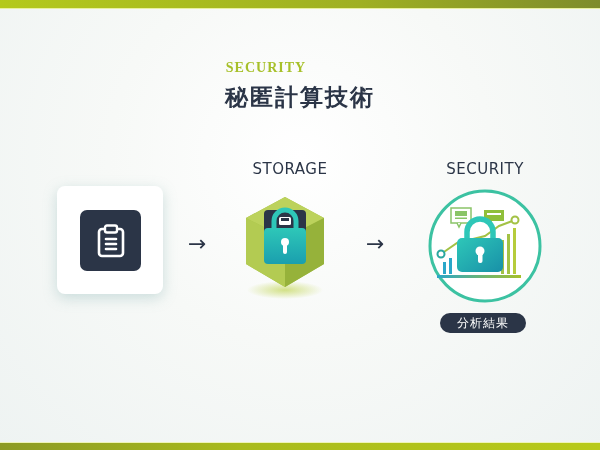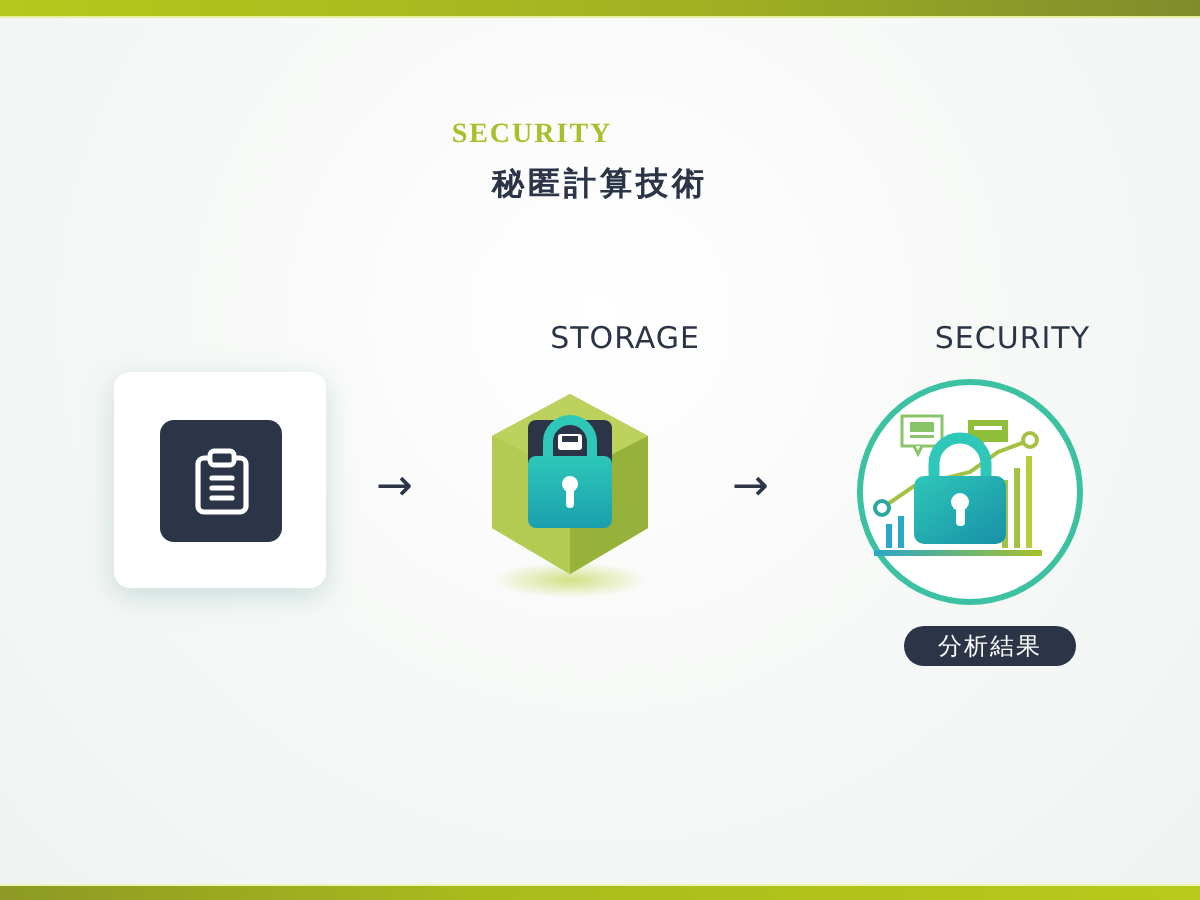--- a/index.html
+++ b/index.html
@@ -19,46 +19,46 @@
       background: linear-gradient(90deg, #8c9a24 0%, #a9bb1c 40%, #b8ca1a 100%);
       border-top:1px solid #eef4b8;
     }
     .eyebrow {
       position:absolute; left:0; width:532px; top:60px; text-align:center;
       font-family:Liberation Serif, serif; font-weight:bold; font-size:14px;
       letter-spacing:1px; color:#a7c02a;
     }
     .title {
       position:absolute; left:0; width:600px; top:82px; text-align:center;
-      font-family:"DejaVu Sans", sans-serif; font-weight:bold; font-size:16px;
+      font-family:"DejaVu Sans", sans-serif; font-weight:bold; font-size:23px;
       letter-spacing:2px; color:#2b3547;
     }
     .label {
       position:absolute; font-family:"DejaVu Sans", sans-serif; font-size:15px;
-      letter-spacing:0.5px; color:#2b3547; text-align:right;
+      letter-spacing:0.5px; color:#2b3547; text-align:center;
     }
     .card {
       position:absolute; left:57px; top:186px; width:106px; height:108px;
       background:#ffffff; border-radius:8px;
       box-shadow: 0 4px 14px rgba(120,170,170,0.35);
     }
     .card-inner {
       position:absolute; left:23px; top:24px; width:61px; height:61px;
       background:#2b3547; border-radius:7px;
       display:flex; align-items:center; justify-content:center;
     }
     .arrow {
       position:absolute; font-size:22px; color:#2b3547; line-height:1;
     }
     .storage-icon { position:absolute; left:240px; top:192px; width:90px; height:110px; }
     .analysis-icon { position:absolute; left:427px; top:188px; width:116px; height:116px; }
     .pill {
       position:absolute; left:440px; top:313px; width:86px; height:20px;
       background:#2b3547; color:#ffffff; border-radius:10px;
-      font-size:12px; letter-spacing:1px; text-align:center; line-height:20px;margin-left:12px;
+      font-size:12px; letter-spacing:1px; text-align:center; line-height:20px;
     }
   </style>
 </head>
 <body>
 
 <div class="top-bar"></div>
 
 <div class="eyebrow">SECURITY</div>
 <div class="title">秘匿計算技術</div>
 

